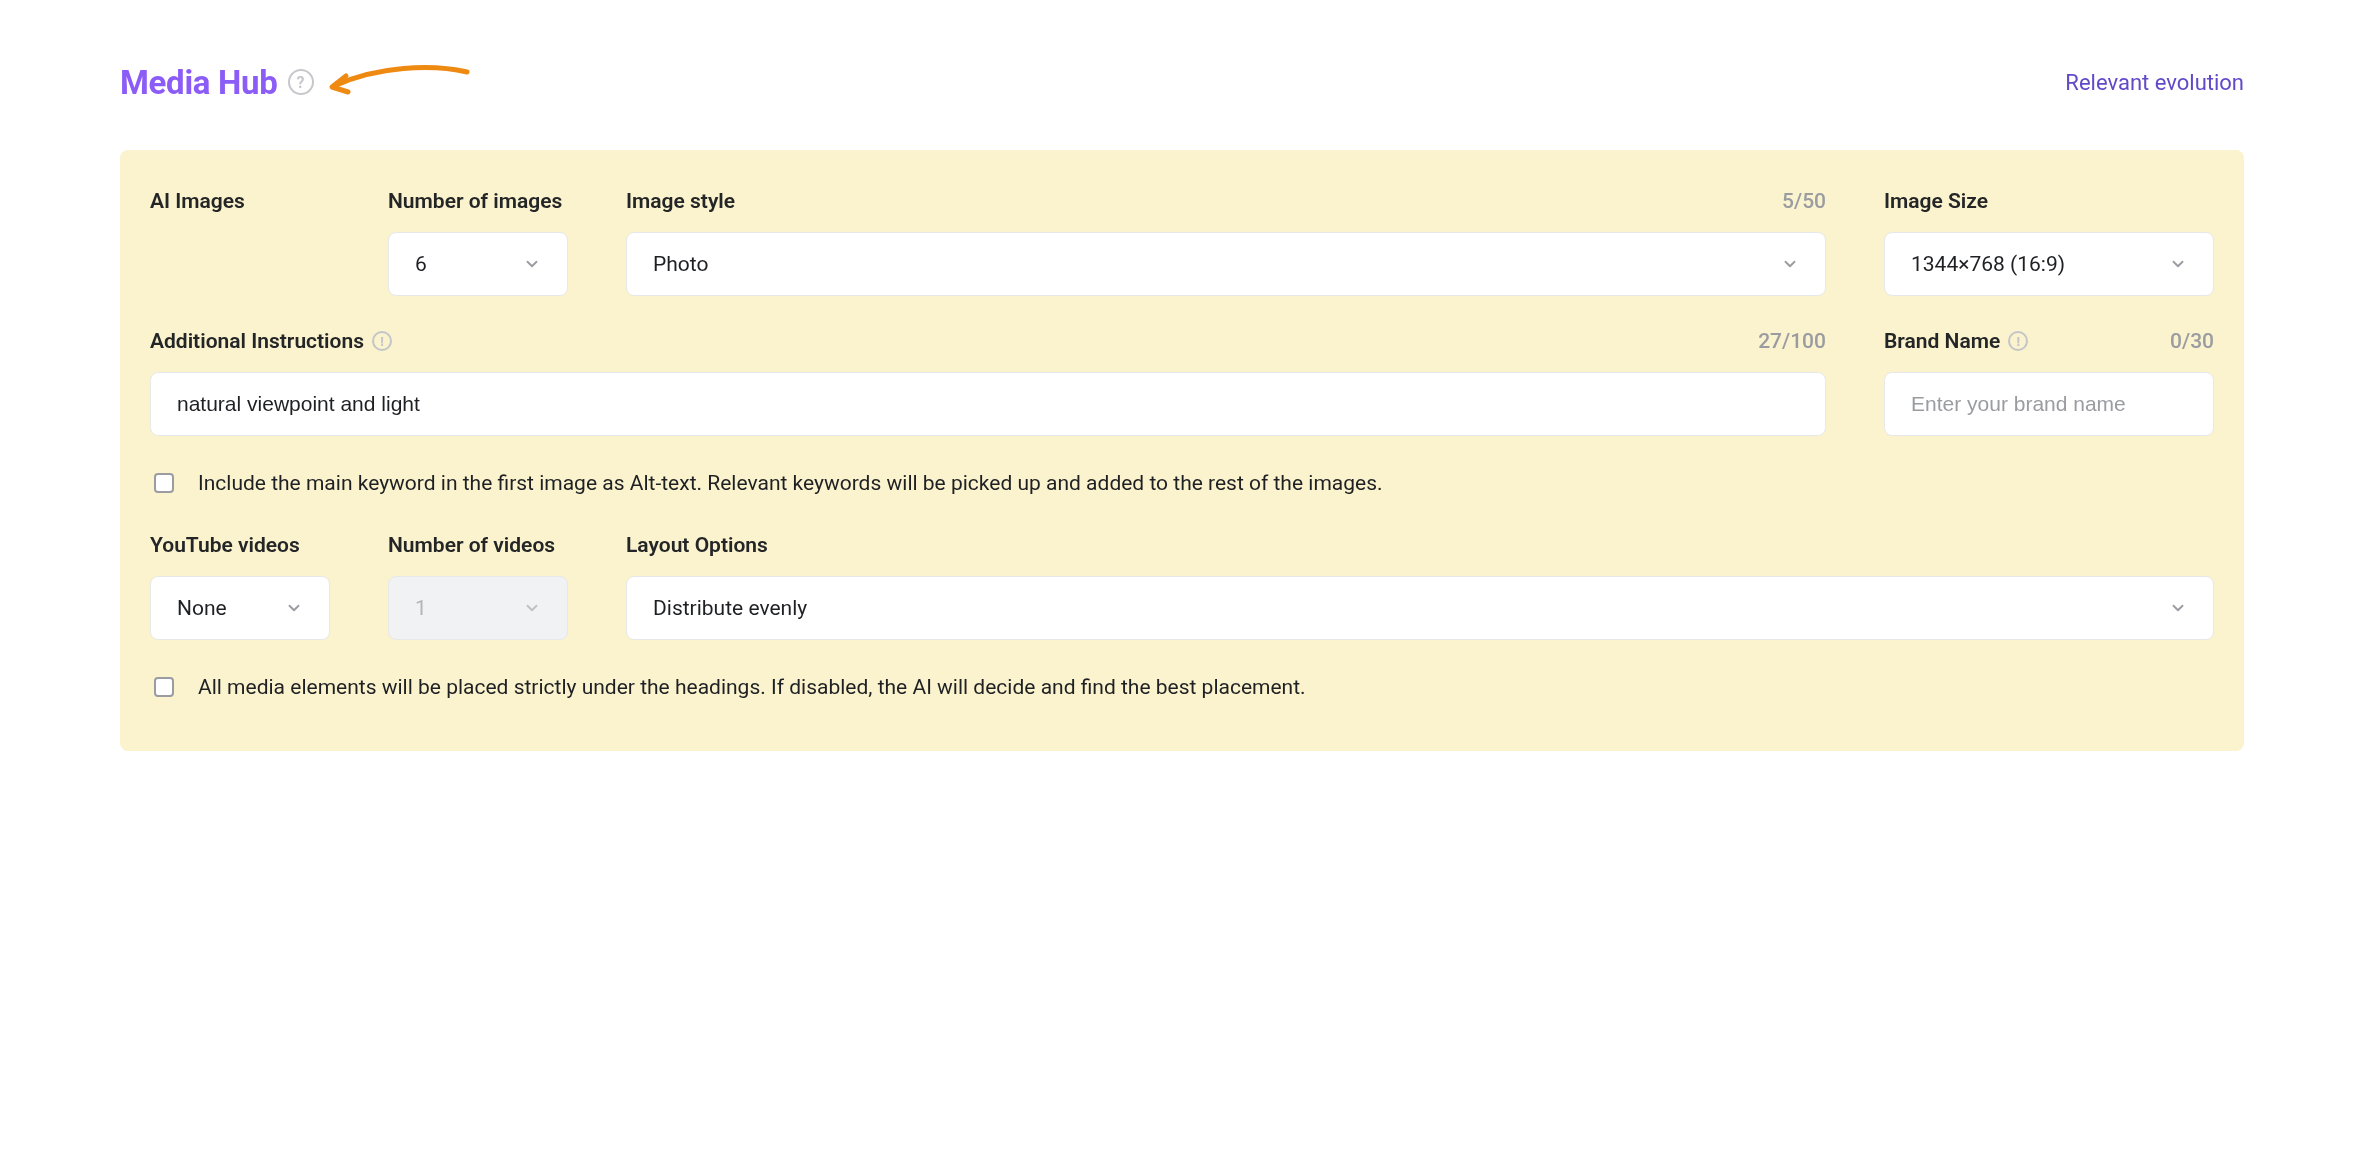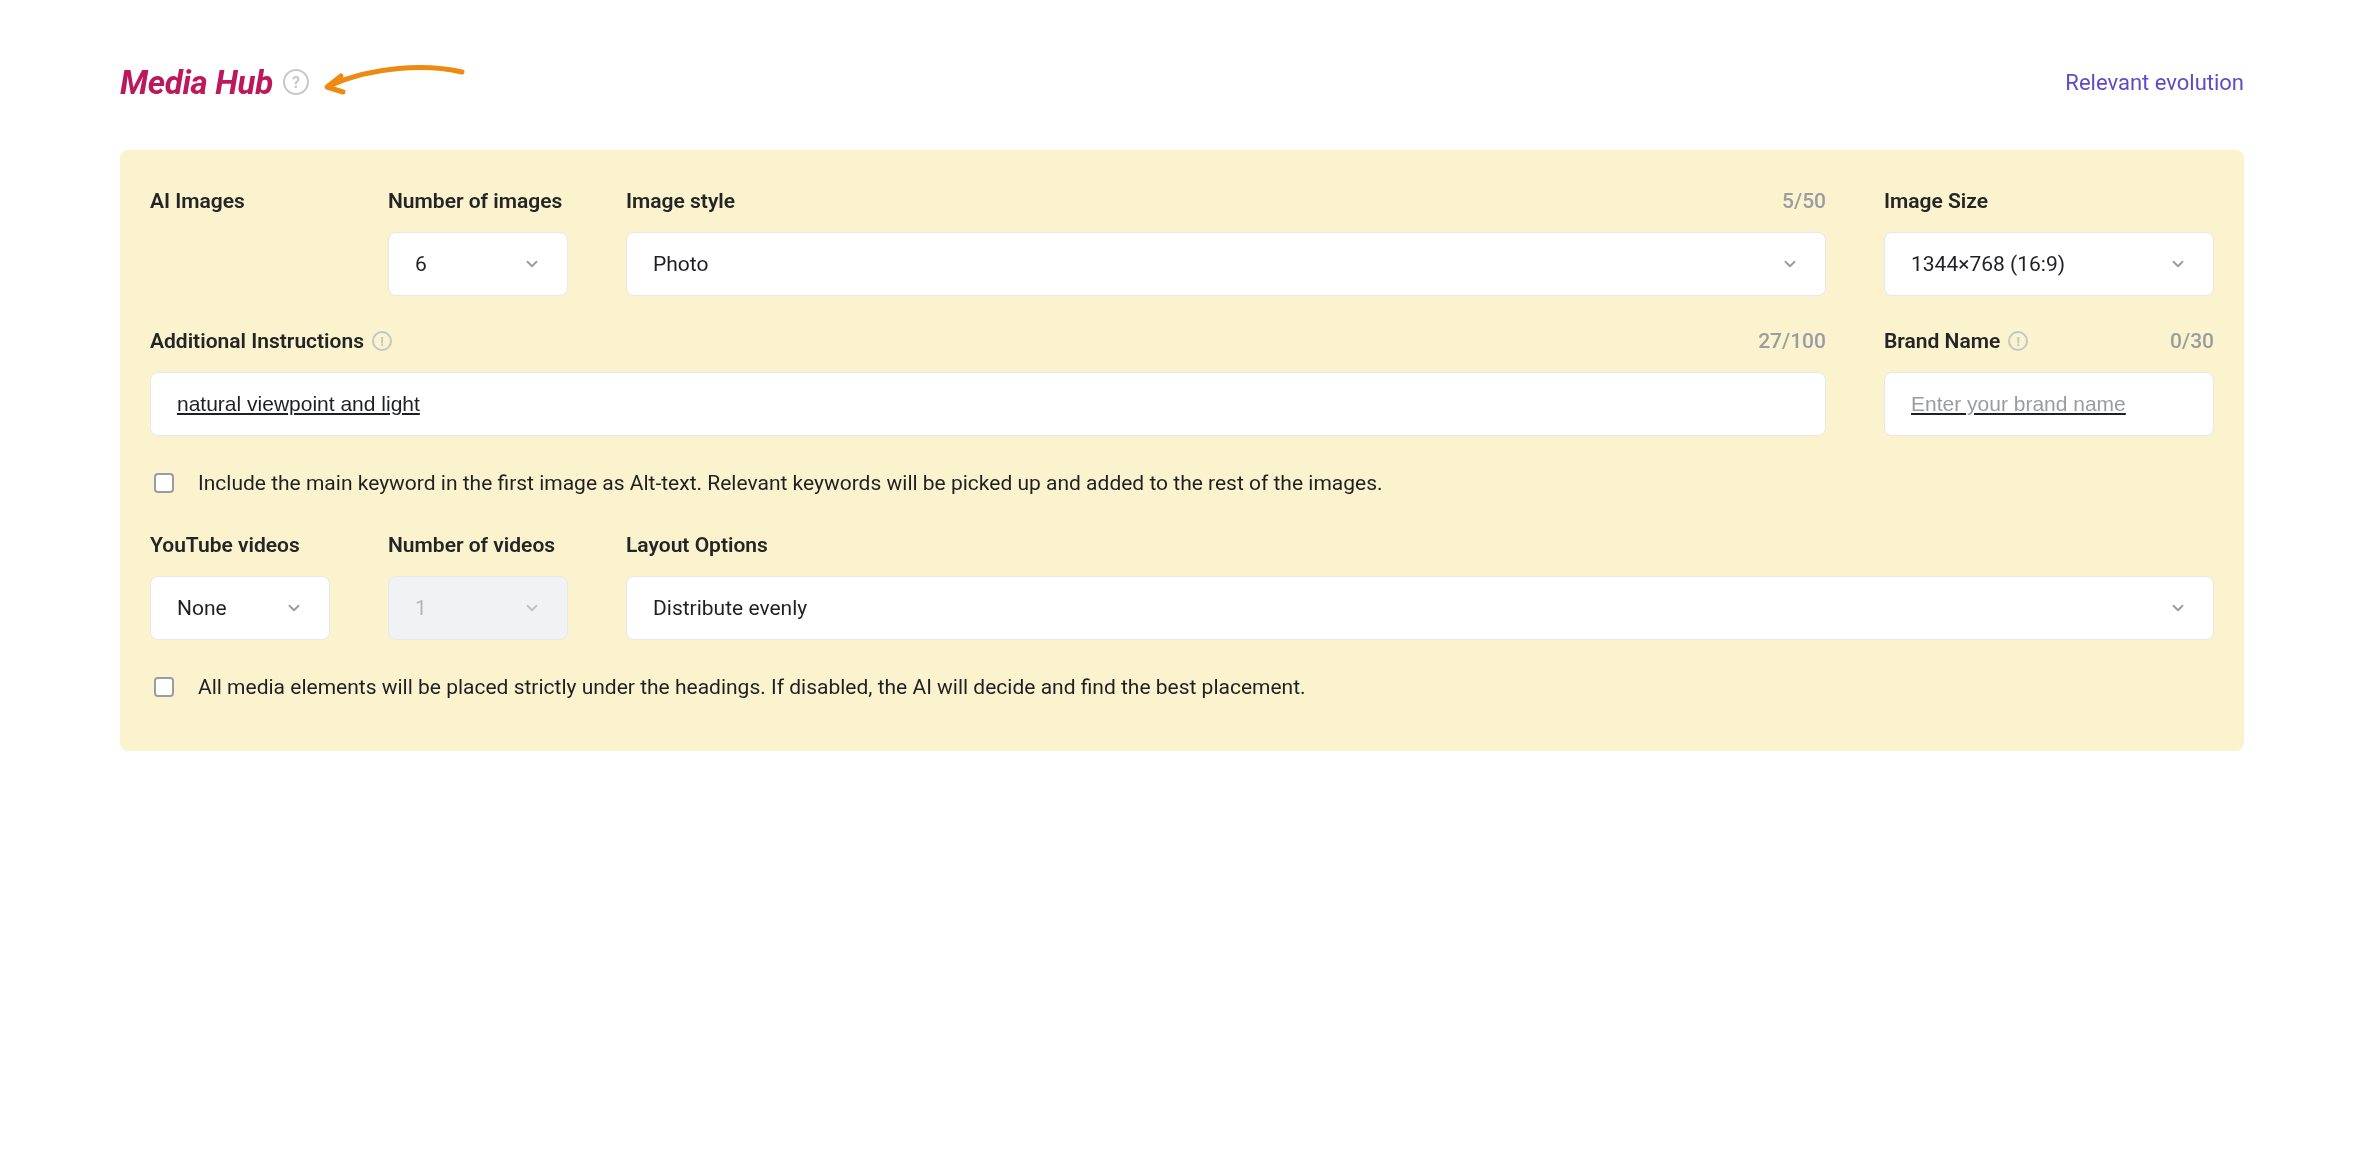--- a/index.html
+++ b/index.html
@@ -16,23 +16,22 @@
       margin-bottom: 48px;
     }
     .title-block {
       display: flex;
       align-items: center;
       gap: 10px;
     }
     .page-title {
       font-size: 33px;
       font-weight: 700;
-      color: #be185d;
+      color: #8b5cf6;
       letter-spacing: -0.3px;
-      font-style: italic;
     }
     .help-circle {
       width: 26px;
       height: 26px;
       border: 2.5px solid #c7c8cc;
       border-radius: 50%;
       display: flex;
       align-items: center;
       justify-content: center;
       color: #c7c8cc;
@@ -106,21 +105,20 @@
       cursor: text;
       justify-content: flex-start;
     }
     .textin input {
       border: none;
       outline: none;
       width: 100%;
       font-size: 21px;
       color: #1f2023;
       background: transparent;
-      text-decoration: underline;
     }
     .textin input::placeholder { color: #9a9ca1; }
     .checkbox-row {
       display: flex;
       align-items: flex-start;
       gap: 24px;
       margin-top: 4px;
       margin-bottom: 34px;
       padding-left: 4px;
     }

